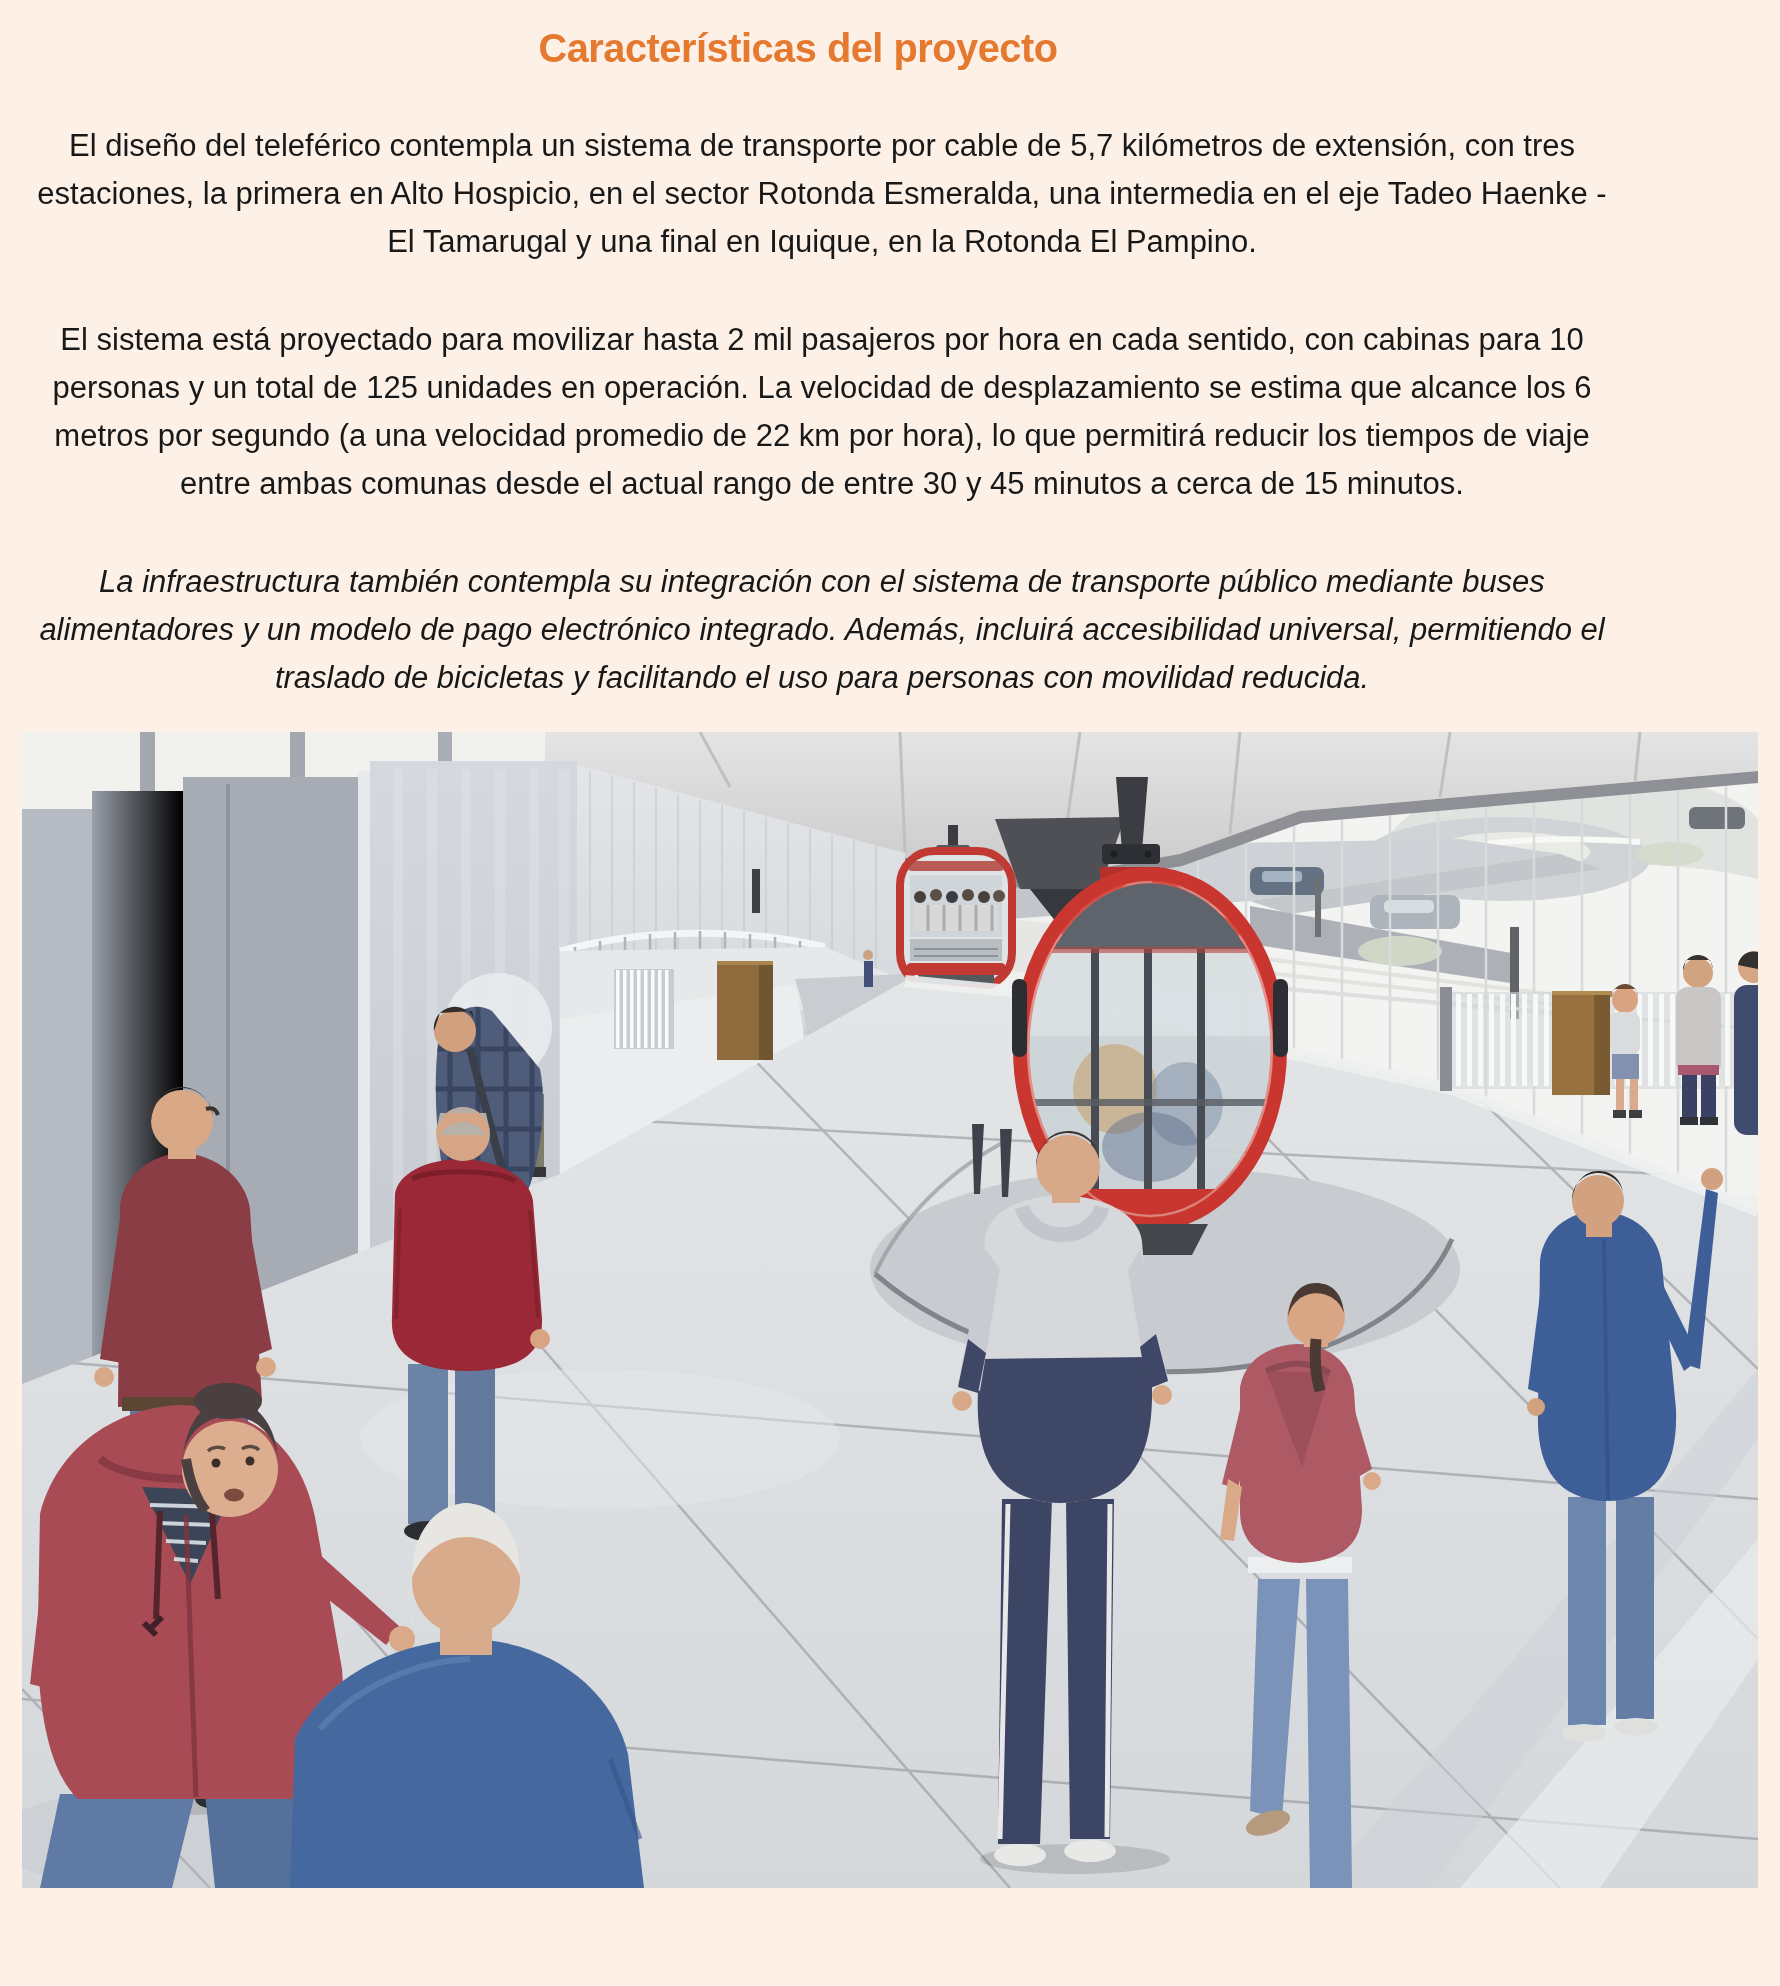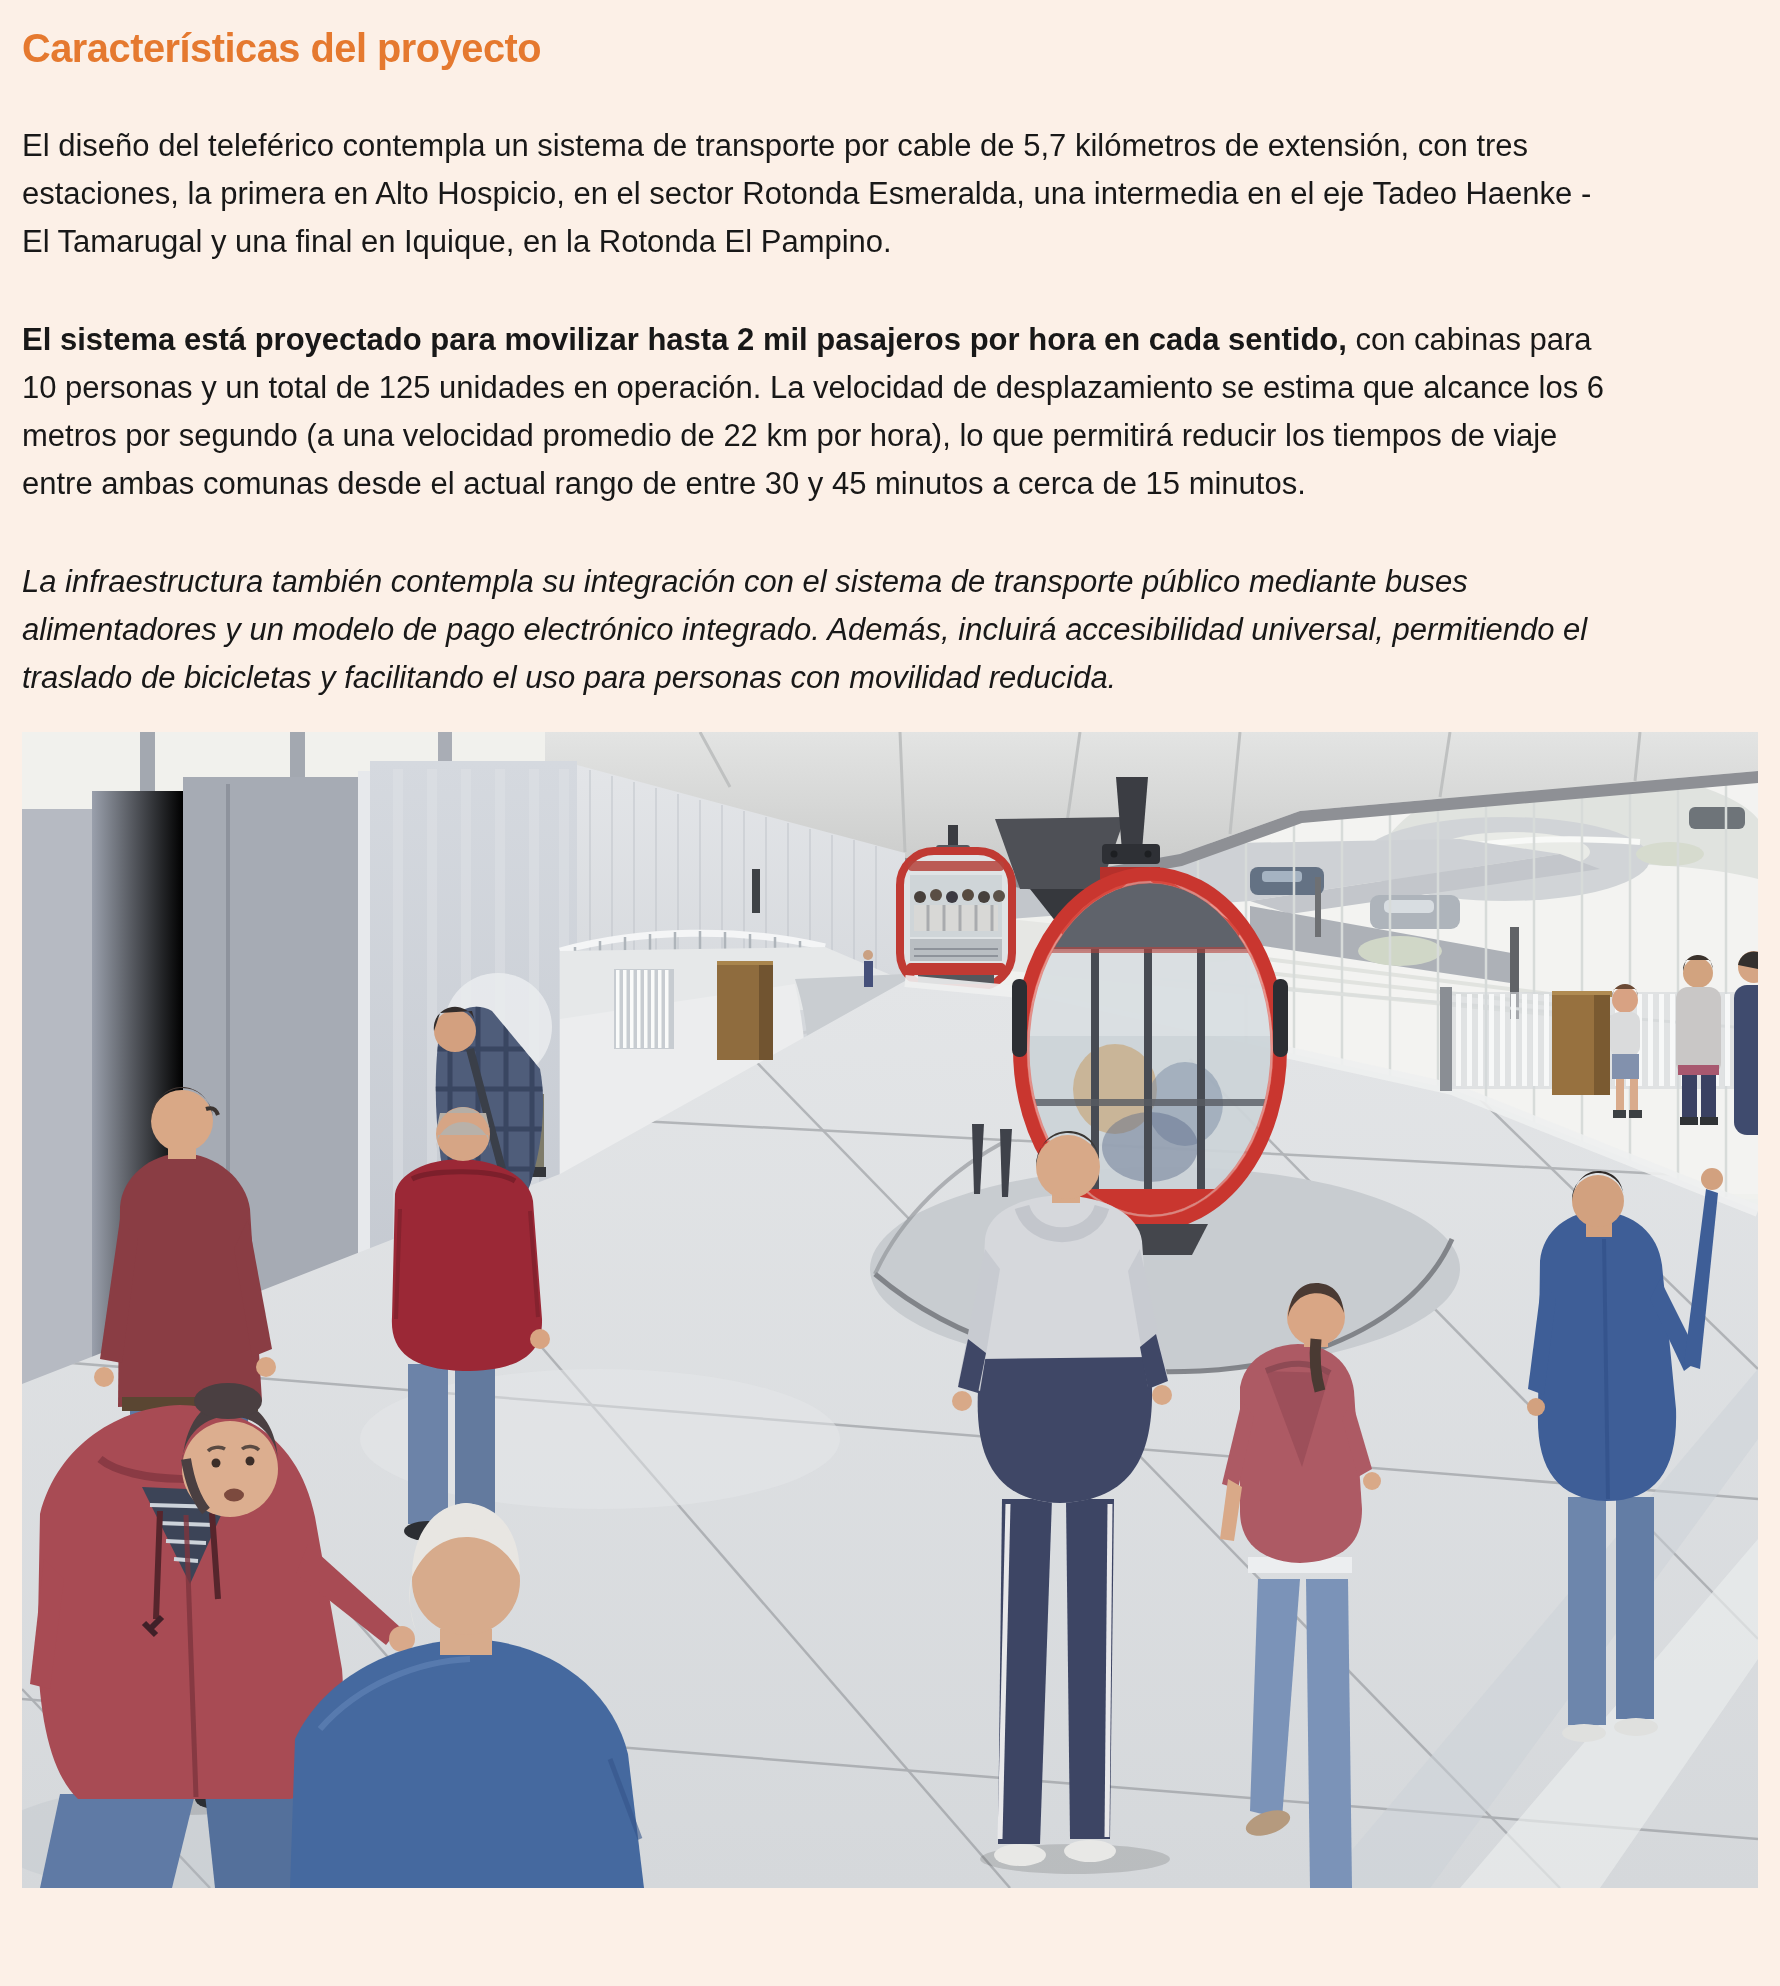--- a/index.html
+++ b/index.html
@@ -7,40 +7,41 @@
     background:#fcf0e7;
     font-family:"Liberation Sans", sans-serif;
     -webkit-font-smoothing:antialiased;
   }
   .page{
     width:1644px;
     min-height:1986px;
     box-sizing:border-box;
     padding:24px 22px 38px 22px;
     background:#fcf0e7;
+    text-align:center;
   }
   h1.article-heading{
     margin:0 0 50px 0;
     font-size:41px;
     line-height:1.18;
     font-weight:700;
     letter-spacing:-0.5px;
     color:#e5792f;
     transform:scaleX(.97);
     transform-origin:left center;
   }
   p.article-paragraph{
     margin:0 0 50px 0;
     font-size:31px;
     line-height:48px;
     color:#181818;
     max-width:1736px;
   }
   p.article-paragraph:last-of-type{margin-bottom:30px;font-style:italic;}
-  p.article-paragraph strong{font-weight:700;}
+  p.article-paragraph strong{font-weight:400;}
   figure.render-figure{
     margin:0;
     width:1736px;
     height:1156px;
     overflow:hidden;
   }
   figure.render-figure svg{display:block;}
 </style>
 </head>
 <body>

